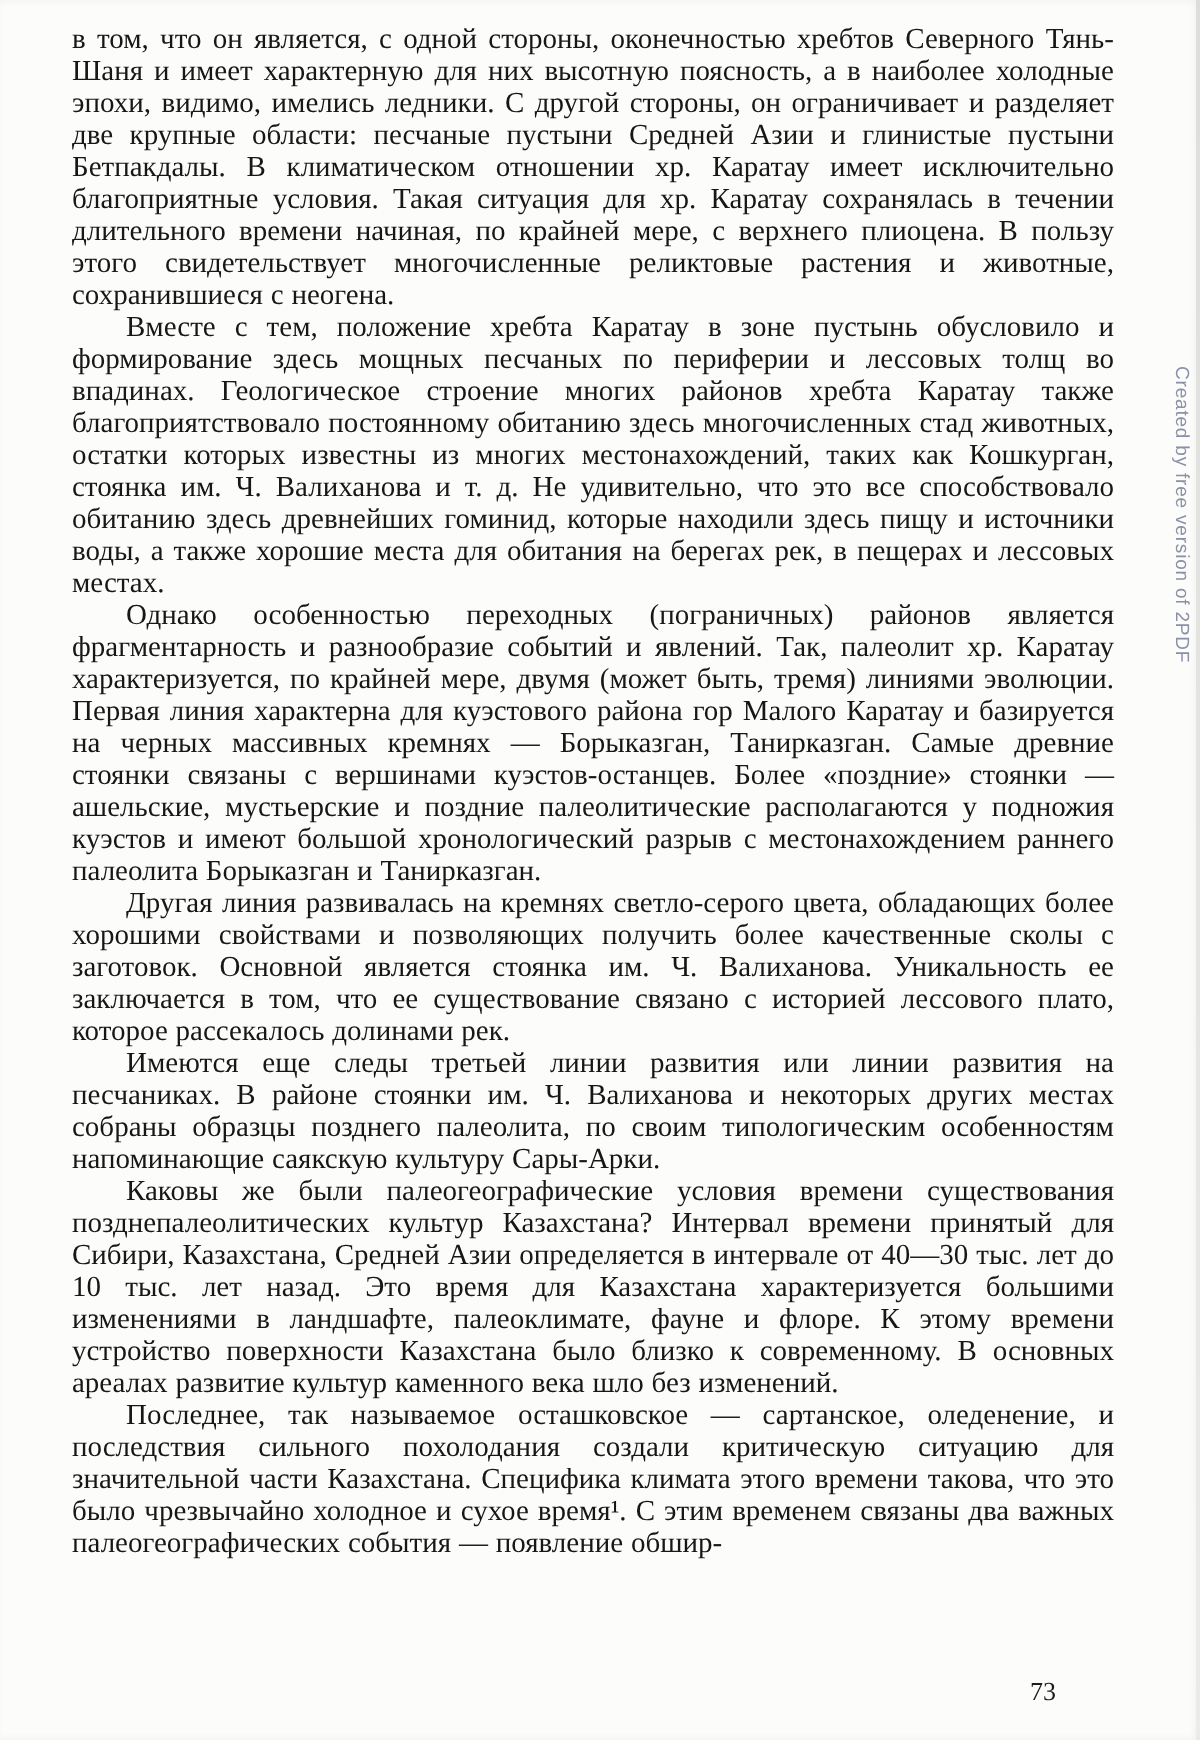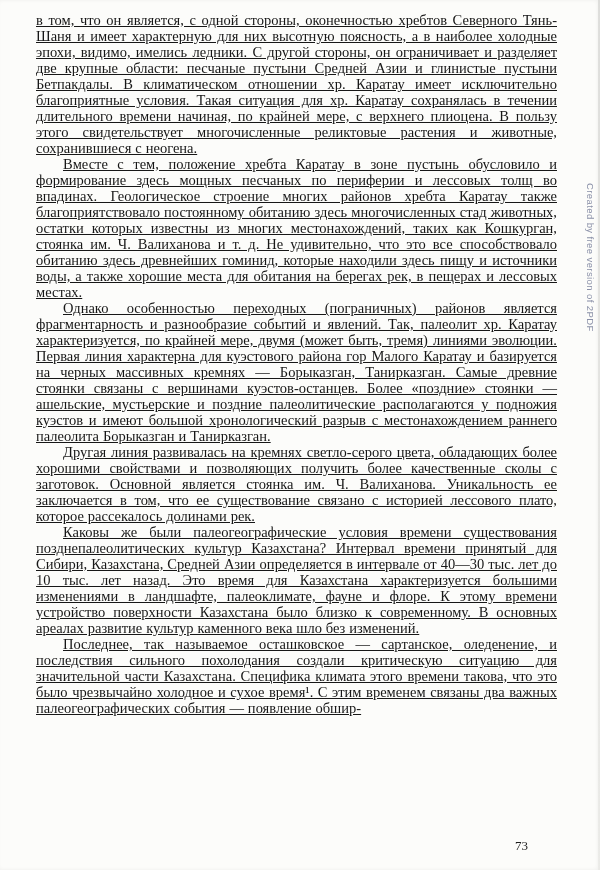--- a/index.html
+++ b/index.html
@@ -28,21 +28,20 @@
     line-height: 16px;
     text-align: justify;
     hyphens: auto;
     -webkit-hyphens: auto;
     word-spacing: 0.02em;
   }
   .text-block p {
     margin: 0;
     padding: 0;
     text-indent: 27px;
-    text-decoration: underline;
   }
   .text-block p.continued {
     text-indent: 0;
   }
   .page-number {
     position: absolute;
     right: 72px;
     bottom: 16px;
     font-size: 13px;
     color: #1c1c1c;
@@ -72,20 +71,21 @@
 </head>
 <body>
 
 <div class="page">
 
   <div class="text-block">
     <p class="continued" lang="ru">в том, что он является, с одной стороны, оконечностью хребтов Северного Тянь-Шаня и имеет характерную для них высотную поясность, а в наиболее холодные эпохи, видимо, имелись ледники. С другой стороны, он ограничивает и разделяет две крупные области: песчаные пустыни Средней Азии и глинистые пустыни Бетпакдалы. В климатическом отношении хр. Каратау имеет исключительно благоприятные условия. Такая ситуация для хр. Каратау сохранялась в течении длительного времени начиная, по крайней мере, с верхнего плиоцена. В пользу этого свидетельствует многочисленные реликтовые растения и животные, сохранившиеся с неогена.</p>
     <p lang="ru">Вместе с тем, положение хребта Каратау в зоне пустынь обусловило и формирование здесь мощных песчаных по периферии и лессовых толщ во впадинах. Геологическое строение многих районов хребта Каратау также благоприятствовало постоянному обитанию здесь многочисленных стад животных, остатки которых известны из многих местонахождений, таких как Кошкурган, стоянка им. Ч. Валиханова и т. д. Не удивительно, что это все способствовало обитанию здесь древнейших гоминид, которые находили здесь пищу и источники воды, а также хорошие места для обитания на берегах рек, в пещерах и лессовых местах.</p>
     <p lang="ru">Однако особенностью переходных (пограничных) районов является фрагментарность и разнообразие событий и явлений. Так, палеолит хр. Каратау характеризуется, по крайней мере, двумя (может быть, тремя) линиями эволюции. Первая линия характерна для куэстового района гор Малого Каратау и базируется на черных массивных кремнях — Борыказган, Танирказган. Самые древние стоянки связаны с вершинами куэстов-останцев. Более «поздние» стоянки — ашельские, мустьерские и поздние палеолитические располагаются у подножия куэстов и имеют большой хронологический разрыв с местонахождением раннего палеолита Борыказган и Танирказган.</p>
     <p lang="ru">Другая линия развивалась на кремнях светло-серого цвета, обладающих более хорошими свойствами и позволяющих получить более качественные сколы с заготовок. Основной является стоянка им. Ч. Валиханова. Уникальность ее заключается в том, что ее существование связано с историей лессового плато, которое рассекалось долинами рек.</p>
+    <p lang="ru">Имеются еще следы третьей линии развития или линии развития на песчаниках. В районе стоянки им. Ч. Валиханова и некоторых других местах собраны образцы позднего палеолита, по своим типологическим особенностям напоминающие саякскую культуру Сары-Арки.</p>
     <p lang="ru">Каковы же были палеогеографические условия времени существования позднепалеолитических культур Казахстана? Интервал времени принятый для Сибири, Казахстана, Средней Азии определяется в интервале от 40—30 тыс. лет до 10 тыс. лет назад. Это время для Казахстана характеризуется большими изменениями в ландшафте, палеоклимате, фауне и флоре. К этому времени устройство поверхности Казахстана было близко к современному. В основных ареалах развитие культур каменного века шло без изменений.</p>
     <p lang="ru">Последнее, так называемое осташковское — сартанское, оледенение, и последствия сильного похолодания создали критическую ситуацию для значительной части Казахстана. Специфика климата этого времени такова, что это было чрезвычайно холодное и сухое время¹. С этим временем связаны два важных палеогеографических события — появление обшир-</p>
   </div>
 
   <div class="page-number">73</div>
 
   <div class="watermark">Created by free version of 2PDF</div>
 
   <div class="page-edge"></div>
 

